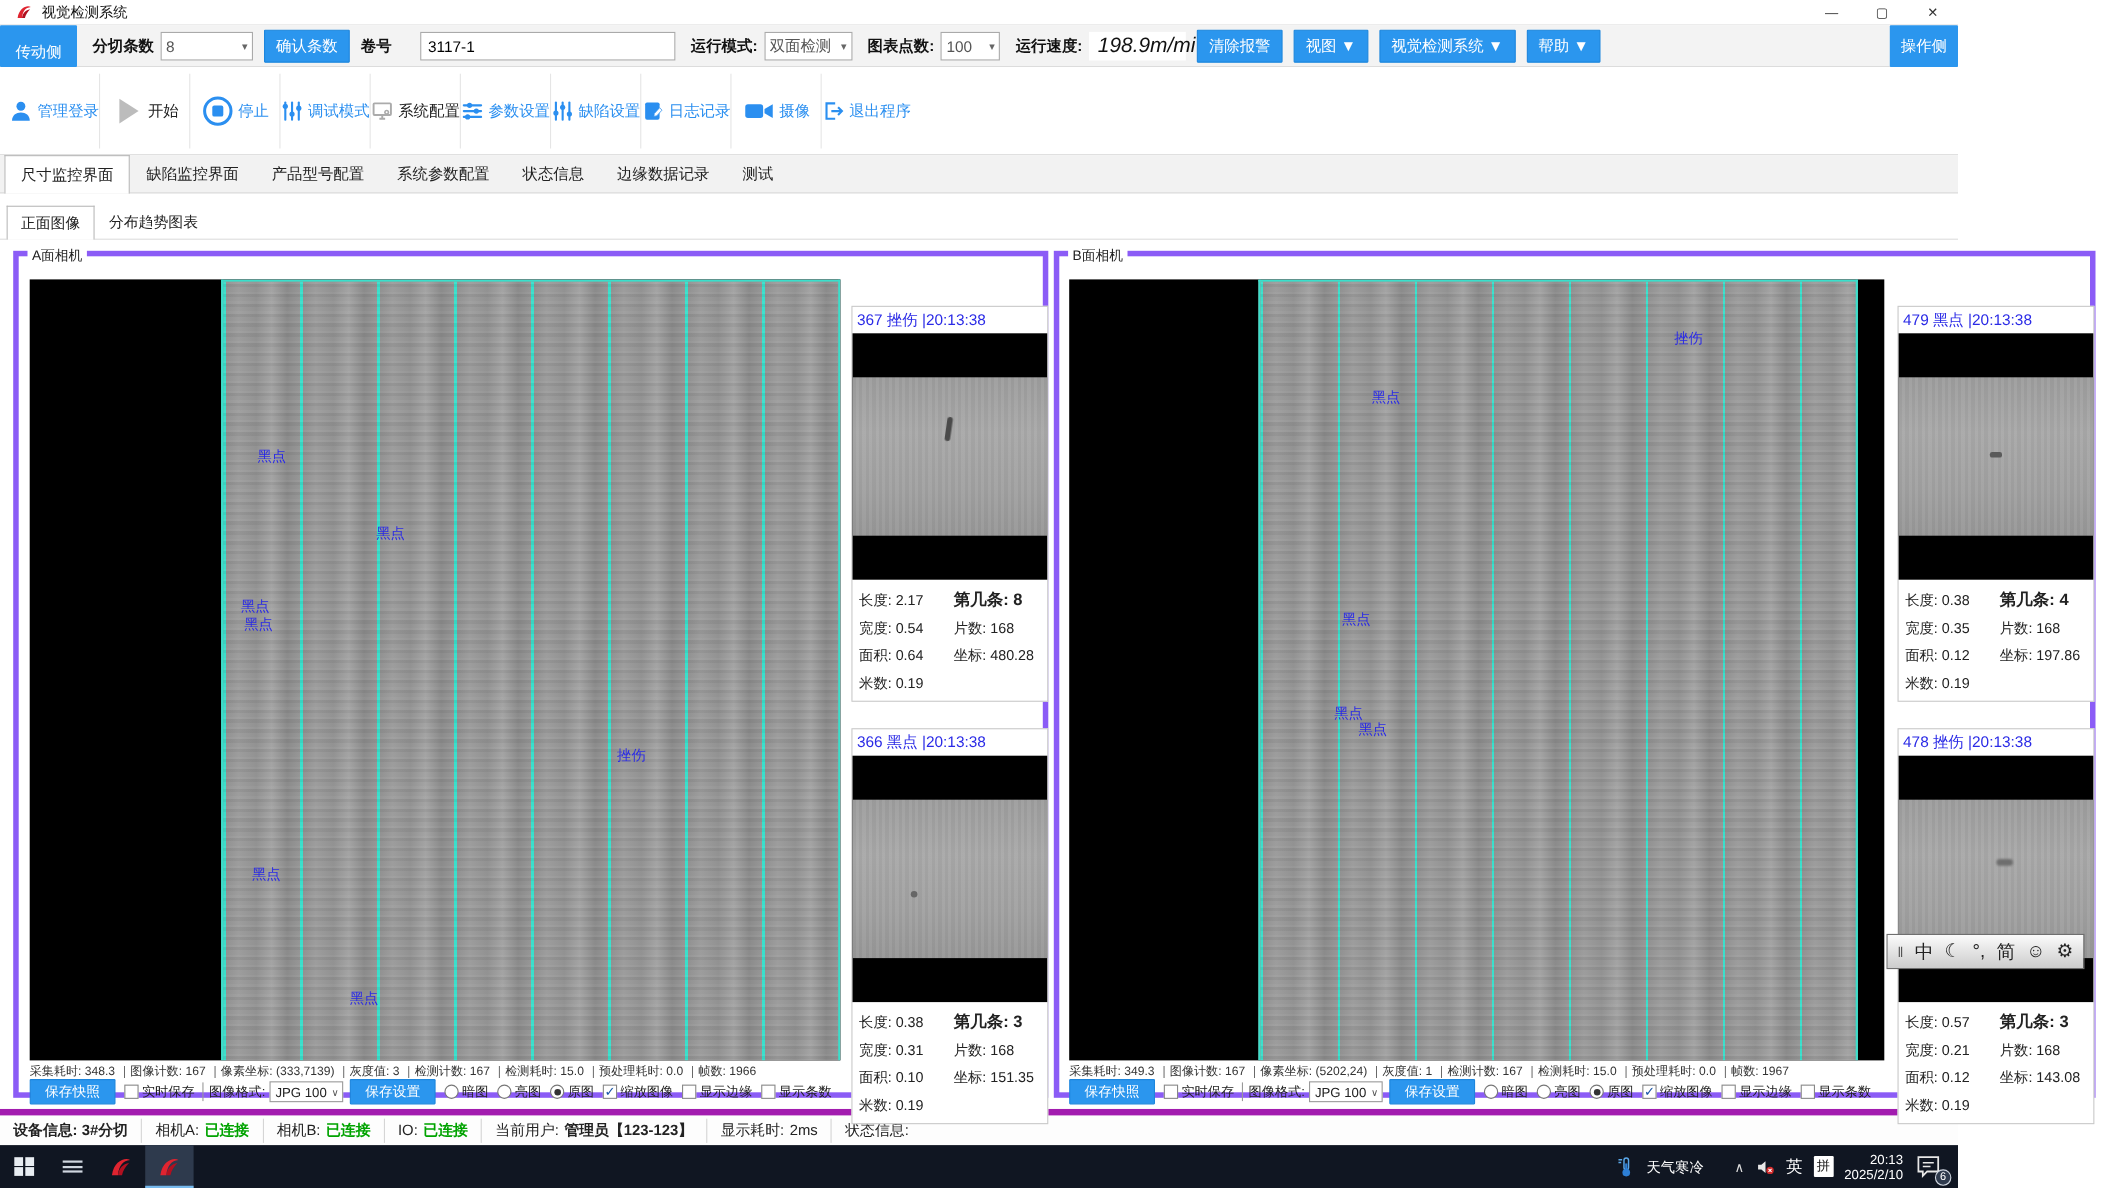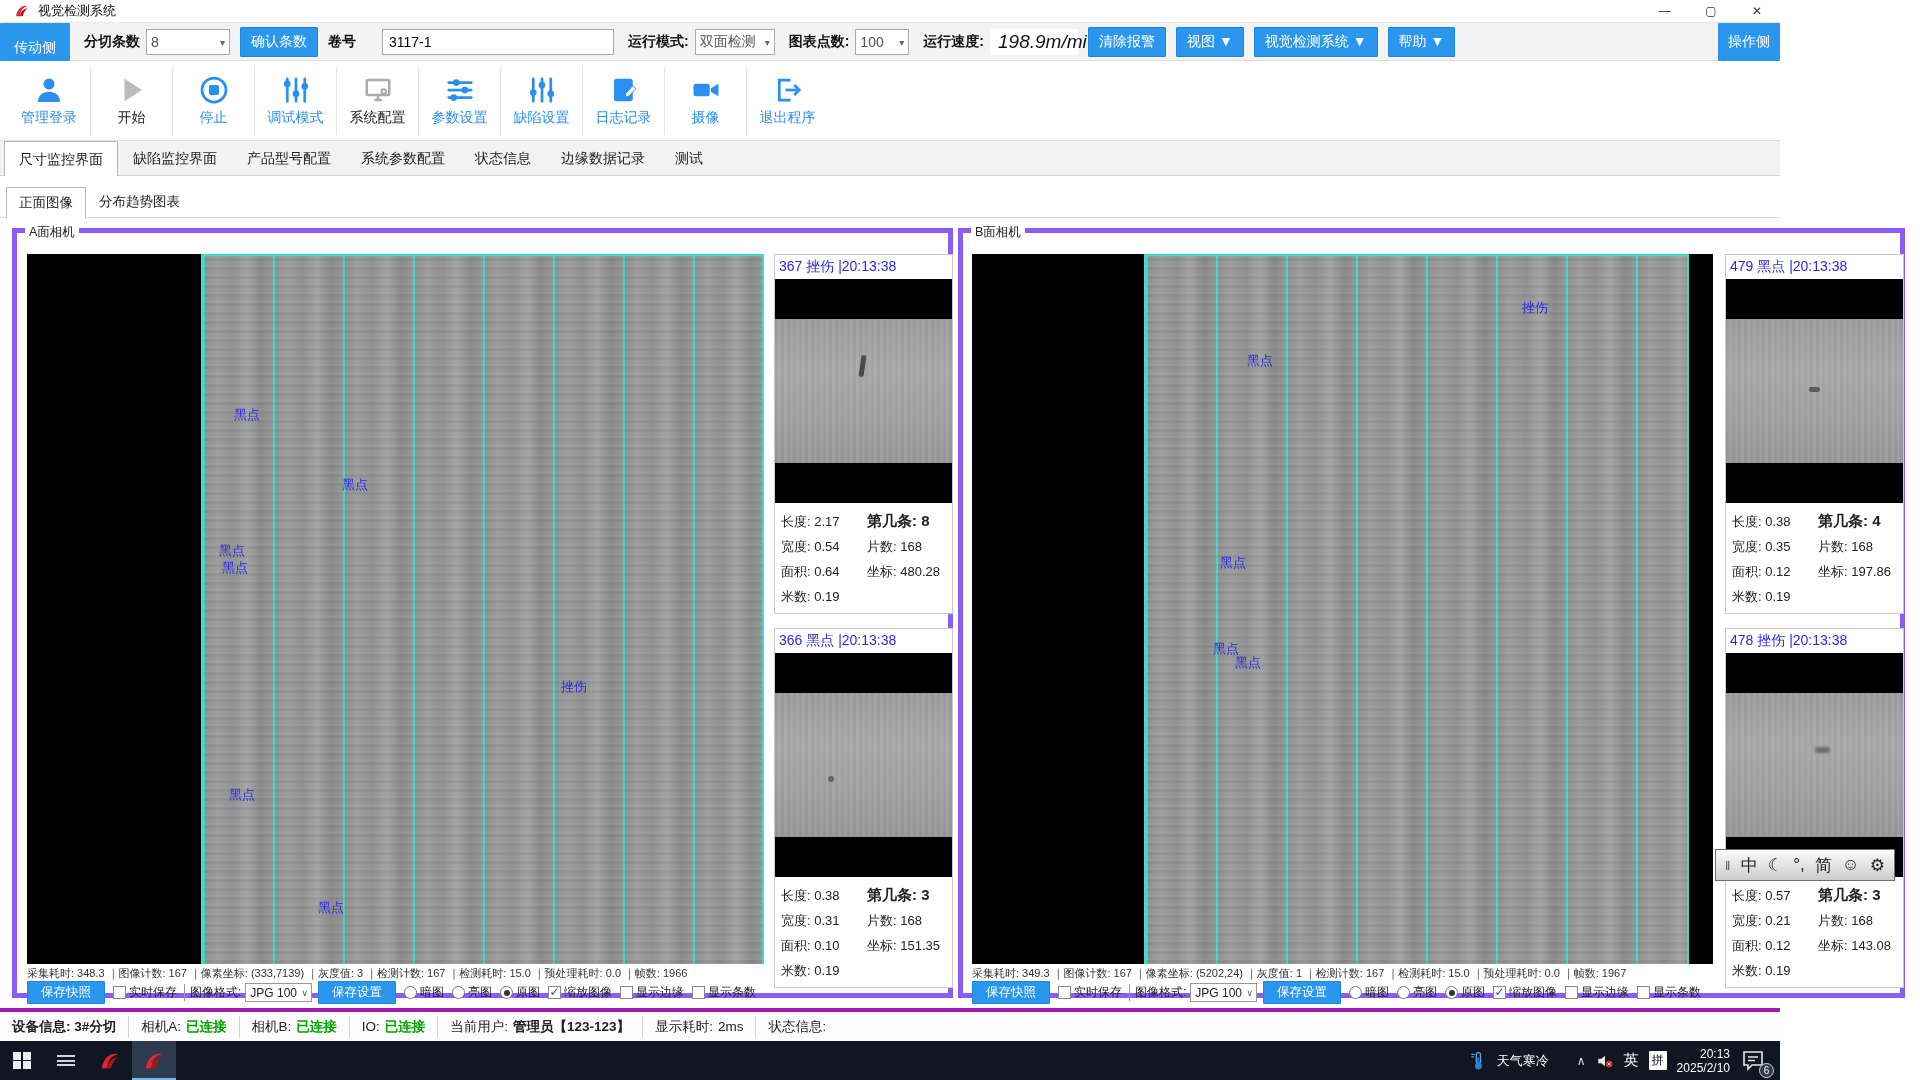--- a/index.html
+++ b/index.html
@@ -19,21 +19,21 @@
   .btn-blue { background:#2b96ee; color:#fff; border:1px solid #1d86dd; font-size:14px; padding:5px 10px; border-radius:1px; cursor:pointer; white-space:nowrap; }
   .tb-label { font-weight:bold; font-size:14px; color:#111; white-space:nowrap; }
   .combo { background:#fff; border:1px solid #aaa; height:26px; display:flex; align-items:center; font-size:14px; padding:0 4px; position:relative; color:#555; }
   .combo::after { content:"▾"; font-size:10px; color:#666; position:absolute; right:4px; top:7px; }
   .tb-input { height:26px; border:1px solid #aaa; font-size:14px; padding:0 6px; font-family:inherit;margin-left:20px; }
   .tb-value { background:#fff; height:26px; display:flex; align-items:center; padding:0 8px; font-size:19px; color:#111;font-style:italic; }
   .sp6 { width:6px; } .sp10 { width:10px; } .sp14 { width:14px; }
 
   
   .iconbar { height:80px; background:#fff; border-bottom:1px solid #e0e0e0; display:flex; align-items:center; padding-left:8px; }
-  .icon-cell { width:82px; height:68px; display:flex; flex-direction:column; align-items:center; justify-content:center; gap:4px; cursor:pointer; position:relative; }
+  .icon-cell { width:82px; height:68px; display:flex; flex-direction:row; align-items:center; justify-content:center; gap:4px; cursor:pointer; position:relative; }
   .icon-cell + .icon-cell { border-left:1px solid #e5e5e5; }
   .icon-cell svg { width:30px; height:30px; }
   .icon-label { font-size:14px; color:#2b8ff0; white-space:nowrap; }
   .icon-label.gray { color:#222; }
 
   
   .tabs { height:35px; background:#f2f2f2; display:flex; align-items:flex-end; padding-left:4px; border-bottom:1px solid #cfcfcf; }
   .tab { font-size:14px; padding:7px 14px; color:#222; border:1px solid transparent; border-bottom:none; cursor:pointer; background:transparent; white-space:nowrap; }
   .tab.active { background:#fff; border-color:#b9b9b9; position:relative; top:1px; padding-top:9px; }
   .subtabs { height:42px; background:#fff; display:flex; align-items:flex-end; padding-left:6px; border-bottom:1px solid #d8d8d8; }
@@ -60,21 +60,21 @@
   .strips::after { content:""; position:absolute; inset:0;
       background:repeating-linear-gradient(180deg, rgba(255,255,255,0.04) 0 2px, rgba(0,0,0,0.05) 2px 5px, rgba(0,0,0,0) 5px 9px); }
   .group-a .strips { left:174px; right:0; }
   .group-b .strips { left:172px; right:24px; }
 
   .defect-tag { position:absolute; font-size:13px; color:#2a2ae6; white-space:nowrap; z-index:3; }
 
   
   .cards-col { position:absolute; top:21px; width:179px; height:737px; }
   .group-a .cards-col { left:757px; } .group-b .cards-col { left:762px; }
-  .dcard { border:1px solid #c9c9c9; background:#fff; margin-bottom:14px; }
+  .dcard { border:1px solid #c9c9c9; background:#fff; margin-bottom:14px;margin-top:24px; }
   .dcard-header { font-size:14px; color:#2a2ae6; padding:3px 4px; white-space:nowrap; }
   .thumb { position:relative; height:224px; background:#000; overflow:hidden; }
   .thumb-gray { position:absolute; left:0; right:0; top:18%; height:64%;
       background:linear-gradient(180deg,#9e9e9e,#a9a9a9 35%,#a2a2a2 70%,#989898); }
   .thumb-gray::after { content:""; position:absolute; inset:0;
       background:repeating-linear-gradient(90deg, rgba(0,0,0,0.03) 0 3px, rgba(255,255,255,0.03) 3px 6px); }
   .mark { position:absolute; background:#4a4a4a; }
   .mark.streak { width:5px; height:22px; left:48%; top:34%; border-radius:3px; transform:rotate(8deg); filter:blur(0.4px); }
   .mark.dot { width:6px; height:6px; left:30%; top:55%; border-radius:50%; background:#666; }
   .mark.dash { width:11px; height:5px; left:47%; top:48%; border-radius:2px; background:#5a5a5a; filter:blur(0.5px); }
@@ -93,21 +93,21 @@
   .ctrl-row .btn-blue { font-size:12.5px; padding:2px 13px; }
   .cb { width:13px; height:13px; border:1px solid #888; background:#fff; display:inline-block; margin:0 3px 0 8px; position:relative; flex:none; }
   .cb.checked::after { content:"✓"; position:absolute; left:0.5px; top:-2.5px; font-size:12px; color:#1a56a8; font-weight:bold; }
   .rb { width:13px; height:13px; border:1px solid #777; border-radius:50%; background:#fff; display:inline-block; margin:0 3px 0 8px; position:relative; flex:none; }
   .rb.sel::after { content:""; position:absolute; left:2.5px; top:2.5px; width:6px; height:6px; border-radius:50%; background:#333; }
   .fmt-label { border-left:1px solid #999; padding-left:5px; margin-left:7px; }
   .mini-combo { background:#fff; border:1px solid #999; height:19px; display:flex; align-items:center; font-size:12px; padding:0 14px 0 4px; position:relative; margin:0 6px 0 4px; color:#222; }
   .mini-combo::after { content:"∨"; font-size:9px; color:#555; position:absolute; right:3px; top:4px; }
 
   
-  .statusbar { height:33px; background:#fdfdfd; border-top:4px solid #a21caf; display:flex; align-items:center; font-size:13.5px; }
+  .statusbar { height:33px; background:#fdfdfd; border-top:6px solid #a21caf; display:flex; align-items:center; font-size:13.5px; }
   .sb-item { padding:0 12px; border-right:1px solid #d5d5d5; height:22px; display:flex; align-items:center; gap:5px; white-space:nowrap; }
   .sb-bold { font-weight:bold; }
   .sb-green { color:#00a300; font-weight:bold; }
 
   
   .taskbar { height:39px; background:#101622; display:flex; align-items:center; color:#fff; }
   .tb-icon { width:44px; height:39px; display:flex; align-items:center; justify-content:center; cursor:pointer; }
   .tb-icon.active-app { background:#2e3a4d; box-shadow:inset 0 -2px 0 #76b9ed; }
   .tb-right { margin-left:auto; display:flex; align-items:center; gap:10px; padding-right:10px; }
   .tb-right .txt { font-size:13px; color:#fff; }

